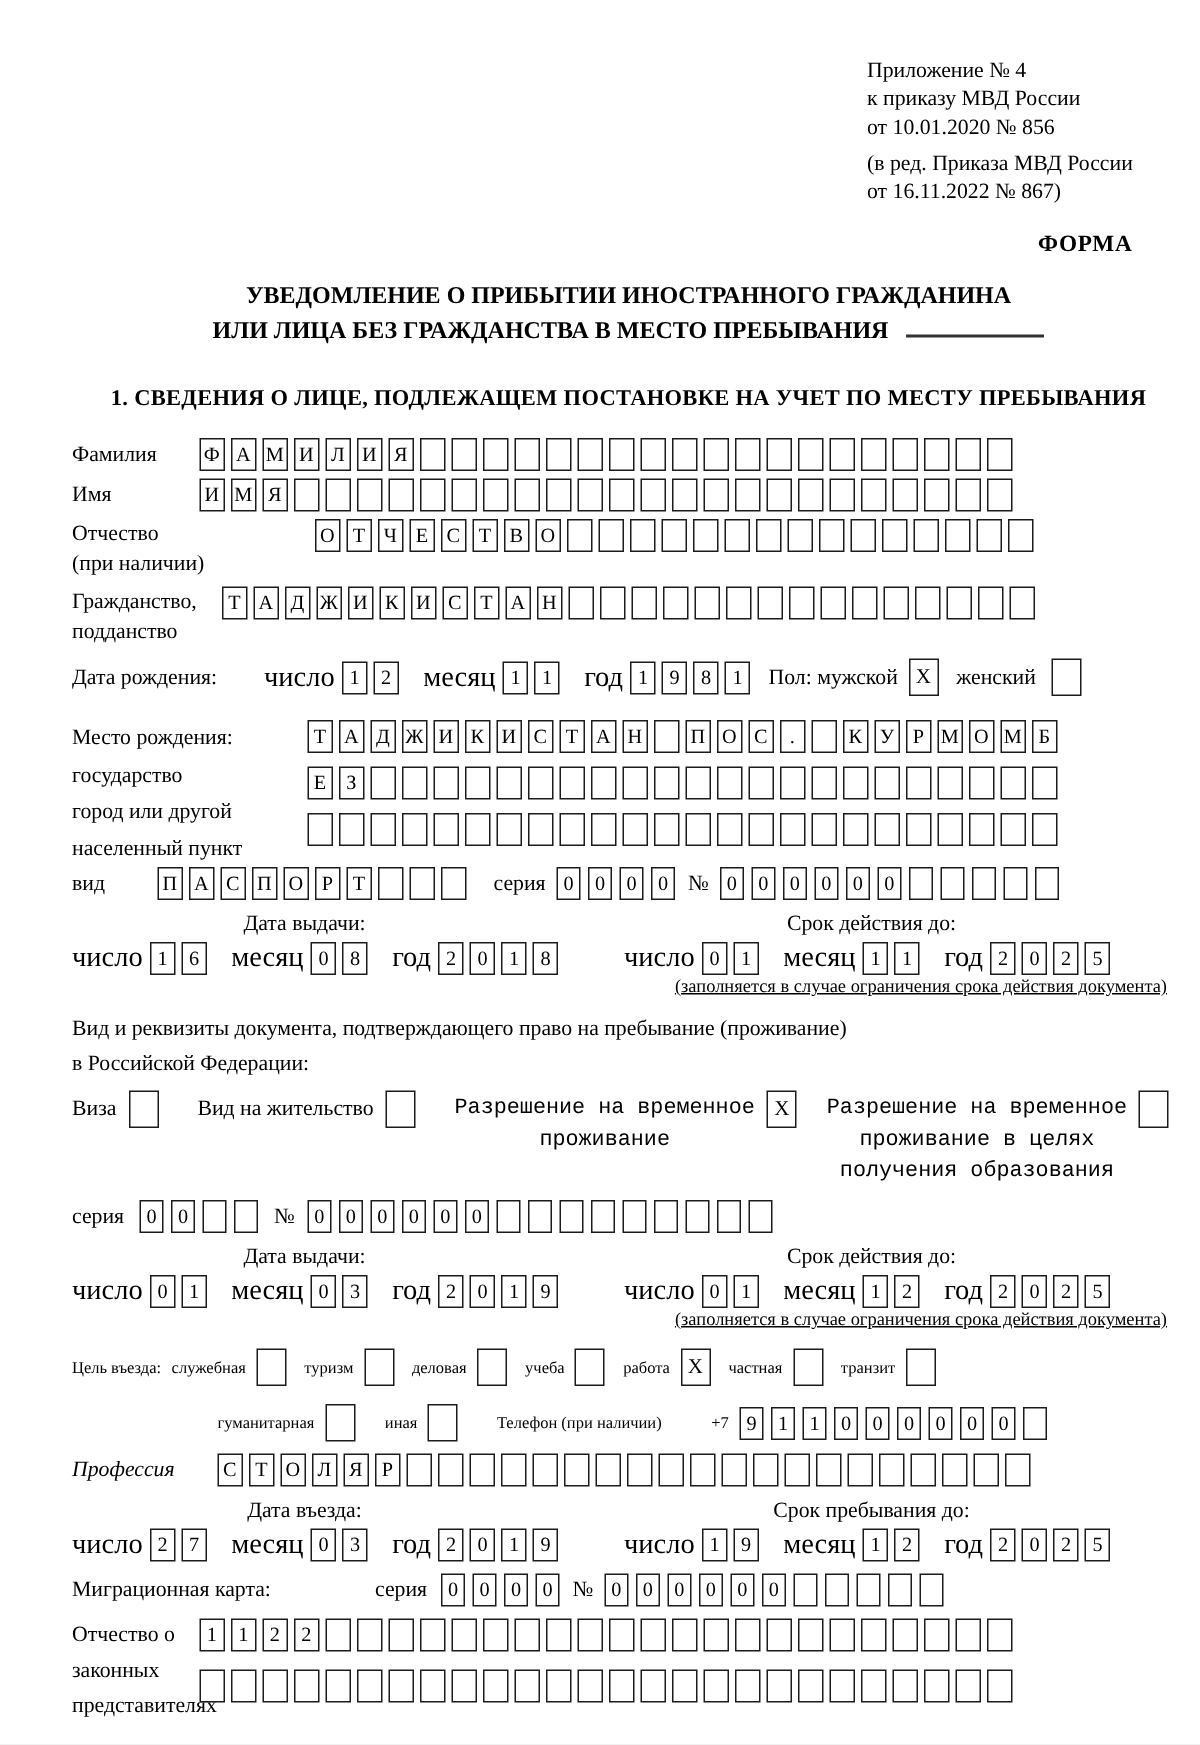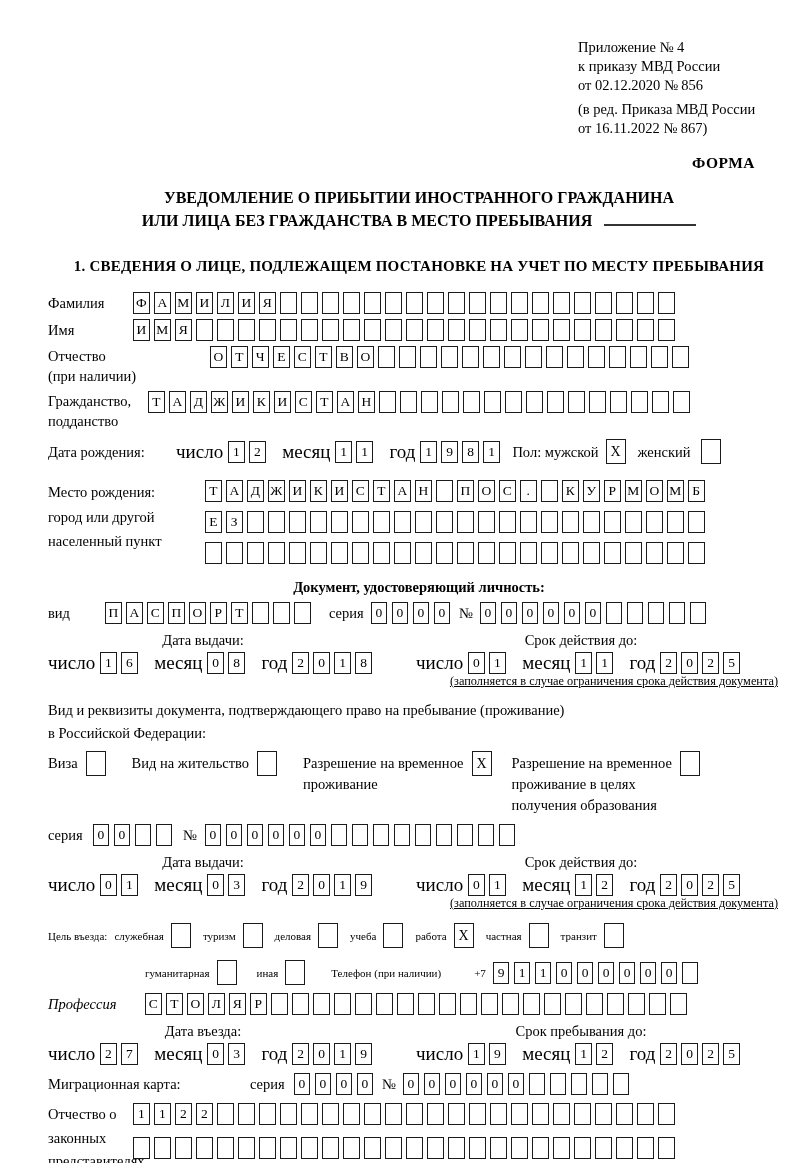--- a/index.html
+++ b/index.html
@@ -39,21 +39,21 @@
   .dcol-l { width: 368px; }
   .dcol-r { flex: 1; }
   .dhead { font-size: 14.5px; text-align: center; width: 310px; margin-bottom: 3px; }
   .dhead-r { font-size: 14.5px; text-align: center; width: 330px; margin-bottom: 3px; }
   .dnote { font-size: 12.3px; margin-top: 0; text-align: right; padding-right: 12px; text-decoration: underline; }
 
   .intro { font-size: 14.5px; line-height: 23px; margin-top: 10px; }
   .optrow { display: flex; align-items: flex-start; margin-top: 6px; margin-bottom: 8px; }
   .opt { display: flex; align-items: flex-start; }
   .opt .olbl { font-size: 14.5px; line-height: 25px; margin-right: 8px; }
-  .opt .multiline { text-align: left; line-height: 21px; padding-top: 2px; }
+  .opt .multiline { text-align: center; line-height: 21px; padding-top: 2px; font-family: Liberation Mono, monospace; }
   .gap12 { width: 12px; flex:none; } .gap20 { width: 20px; flex:none; } .gap26 { width: 26px; flex:none; }
 
   .purpose-row { display: flex; align-items: center; margin-top: 12px; }
   .purpose-row .plbl { font-size: 11px; margin-right: 7px; }
   .mt8 { margin-top: 8px; }
   .center-bold { text-align:center; font-weight:bold; font-size:14.5px; margin: 6px 0 6px 0; }
 
   .bp-wrap { display:flex; margin-top: 16px; }
   .bp-labels { width: 157px; font-size: 14.5px; line-height: 24.5px; flex: none; }
   .bp-rows .row { margin-bottom: 9px; }
@@ -63,21 +63,21 @@
   .lr-rows .row { margin-bottom: 12px; }
 </style>
 </head>
 <body>
 
 <div class="page">
 
   <div class="apx">
     <div>Приложение № 4</div>
     <div>к приказу МВД России</div>
-    <div>от 02.12.2020 № 856</div>
+    <div>от 10.01.2020 № 856</div>
     <div class="sub">(в ред. Приказа МВД России</div>
     <div>от 16.11.2022 № 867)</div>
   </div>
   <div class="forma">ФОРМА</div>
 
   <div class="title">
     <div>УВЕДОМЛЕНИЕ О ПРИБЫТИИ ИНОСТРАННОГО ГРАЖДАНИНА</div>
     <div><span>ИЛИ ЛИЦА БЕЗ ГРАЖДАНСТВА В МЕСТО ПРЕБЫВАНИЯ</span><span class="blank-line"></span></div>
   </div>
 
@@ -241,20 +241,21 @@
       </span>
     <span class="lbl" style="margin-left:12px;margin-right:10px">женский</span>
     <span class="boxes chk">
         <span class="cbox"></span>
       </span>
   </div>
 
   <div class="bp-wrap">
     <div class="bp-labels">
       <div>Место рождения:</div>
+      <div>государство</div>
       <div>город или другой</div>
       <div>населенный пункт</div>
     </div>
     <div class="bp-rows">
       <div class="row">
           <span class="boxes">
             <span class="cbox">Т</span>
             <span class="cbox">А</span>
             <span class="cbox">Д</span>
             <span class="cbox">Ж</span>
@@ -332,21 +333,20 @@
             <span class="cbox"></span>
             <span class="cbox"></span>
             <span class="cbox"></span>
             <span class="cbox"></span>
             <span class="cbox"></span>
           </span>
         </div>
     </div>
   </div>
 
-  <div class="center-bold">Документ, удостоверяющий личность:</div>
 
   <div class="row">
     <span class="lbl w57">вид</span>
     <span class="boxes">
         <span class="cbox">П</span>
         <span class="cbox">А</span>
         <span class="cbox">С</span>
         <span class="cbox">П</span>
         <span class="cbox">О</span>
         <span class="cbox">Р</span>

